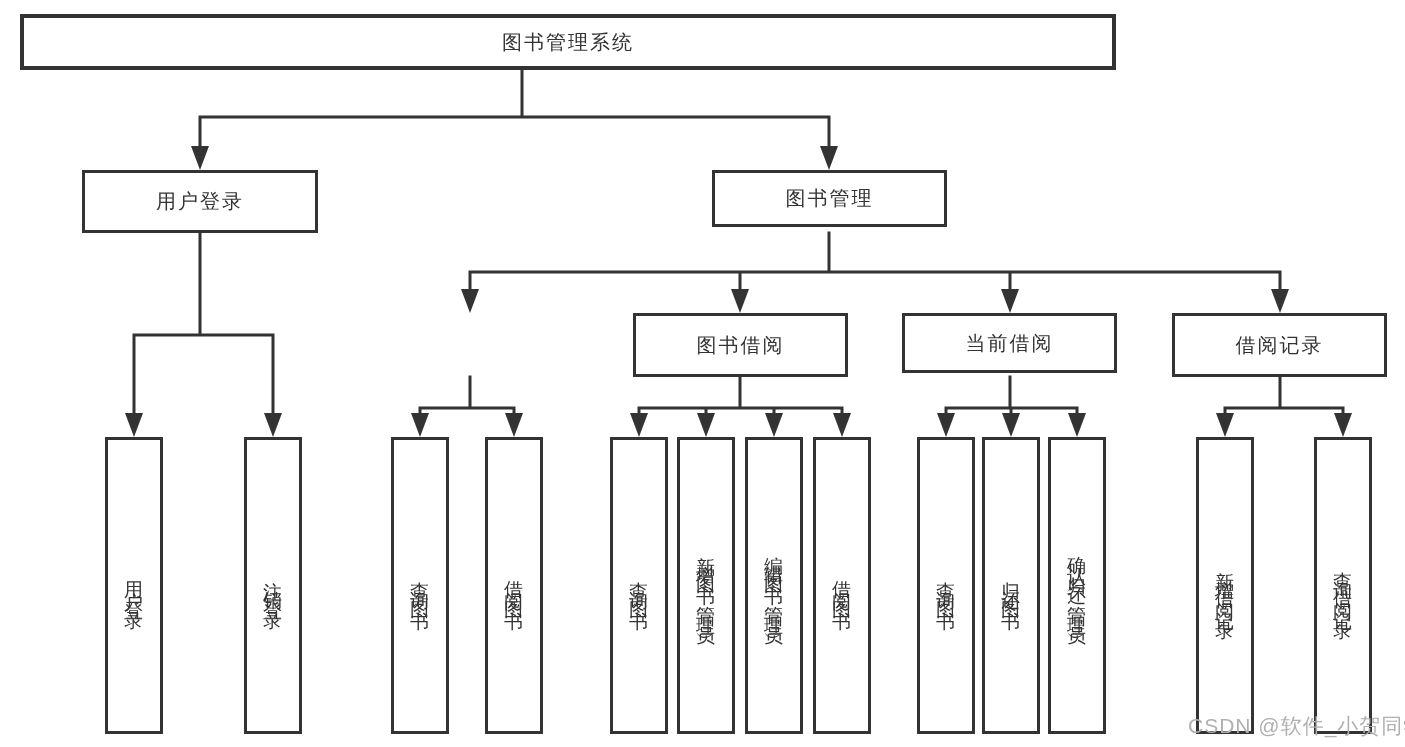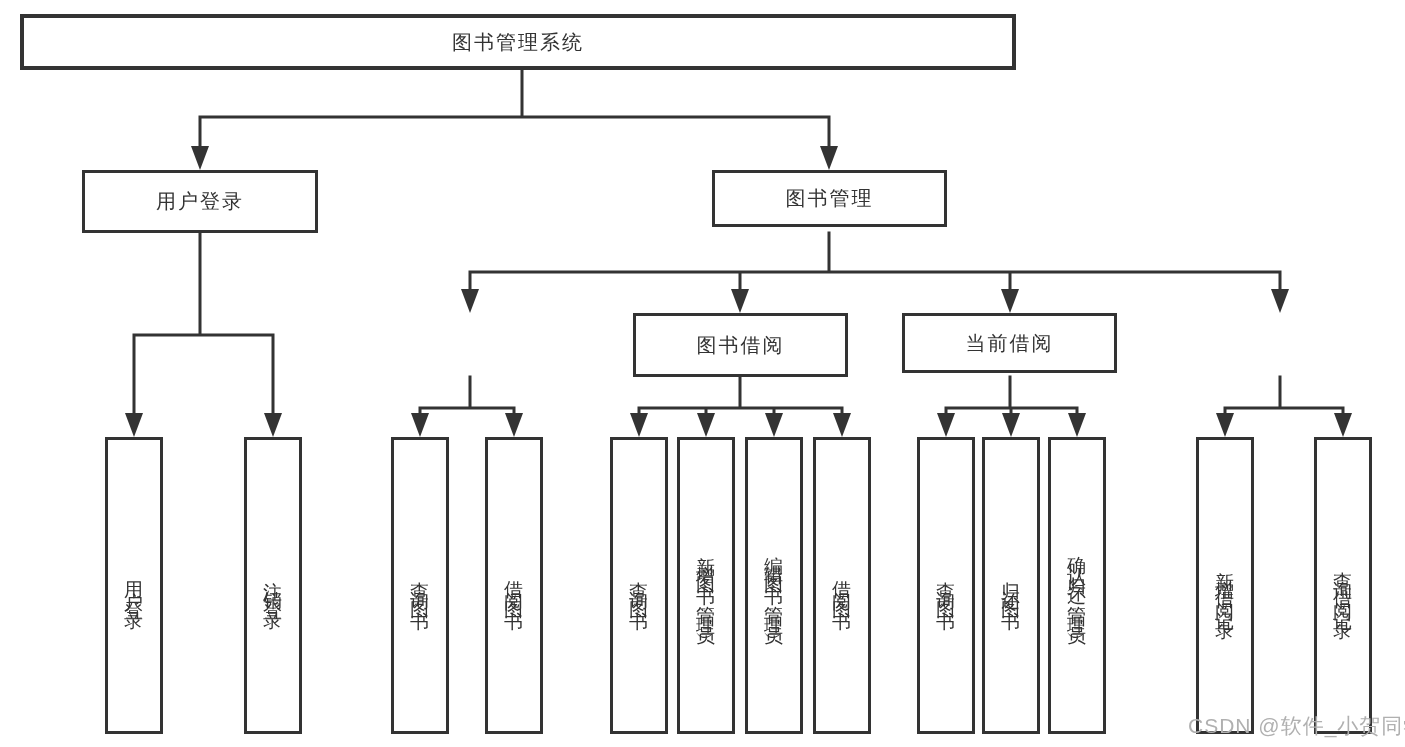--- a/index.html
+++ b/index.html
@@ -45,21 +45,21 @@
   }
   .leaf span {
     writing-mode: vertical-rl;
     text-orientation: mixed;
     font-size: 19px;
     letter-spacing: 10px;
     line-height: 1;
     color: #333333;
   }
   
-  .n-root   { left: 20px;  top: 14px;  width: 996px; height: 56px; }
+  .n-root   { left: 20px;  top: 14px;  width: 1096px; height: 56px; }
   .n-login  { left: 82px;  top: 170px; width: 236px;  height: 63px; }
   .n-mgmt   { left: 712px; top: 170px; width: 235px;  height: 57px; }
   .n-nb     { left: 363px; top: 313px; width: 215px;  height: 64px; }
   .n-bb     { left: 633px; top: 313px; width: 215px;  height: 64px; }
   .n-cb     { left: 902px; top: 313px; width: 215px;  height: 60px; }
   .n-br     { left: 1172px;top: 313px; width: 215px;  height: 64px; }
   .l-1  { left: 105px; }
   .l-2  { left: 244px; }
   .l-3  { left: 391px; }
   .l-4  { left: 485px; }
@@ -127,20 +127,21 @@
     <use href="#arrowhead" x="1343" y="437"></use>
   </svg>
 
   <div class="box root-box n-root">图书管理系统</div>
 
   <div class="box n-login">用户登录</div>
   <div class="box n-mgmt">图书管理</div>
 
   <div class="box n-bb">图书借阅</div>
   <div class="box n-cb">当前借阅</div>
+  <div class="box n-br">借阅记录</div>
 
   <div class="leaf l-1">
     <span>用户登录</span>
   </div>
   <div class="leaf l-2">
     <span>注销登录</span>
   </div>
 
   <div class="leaf l-3">
     <span>查询图书</span>

